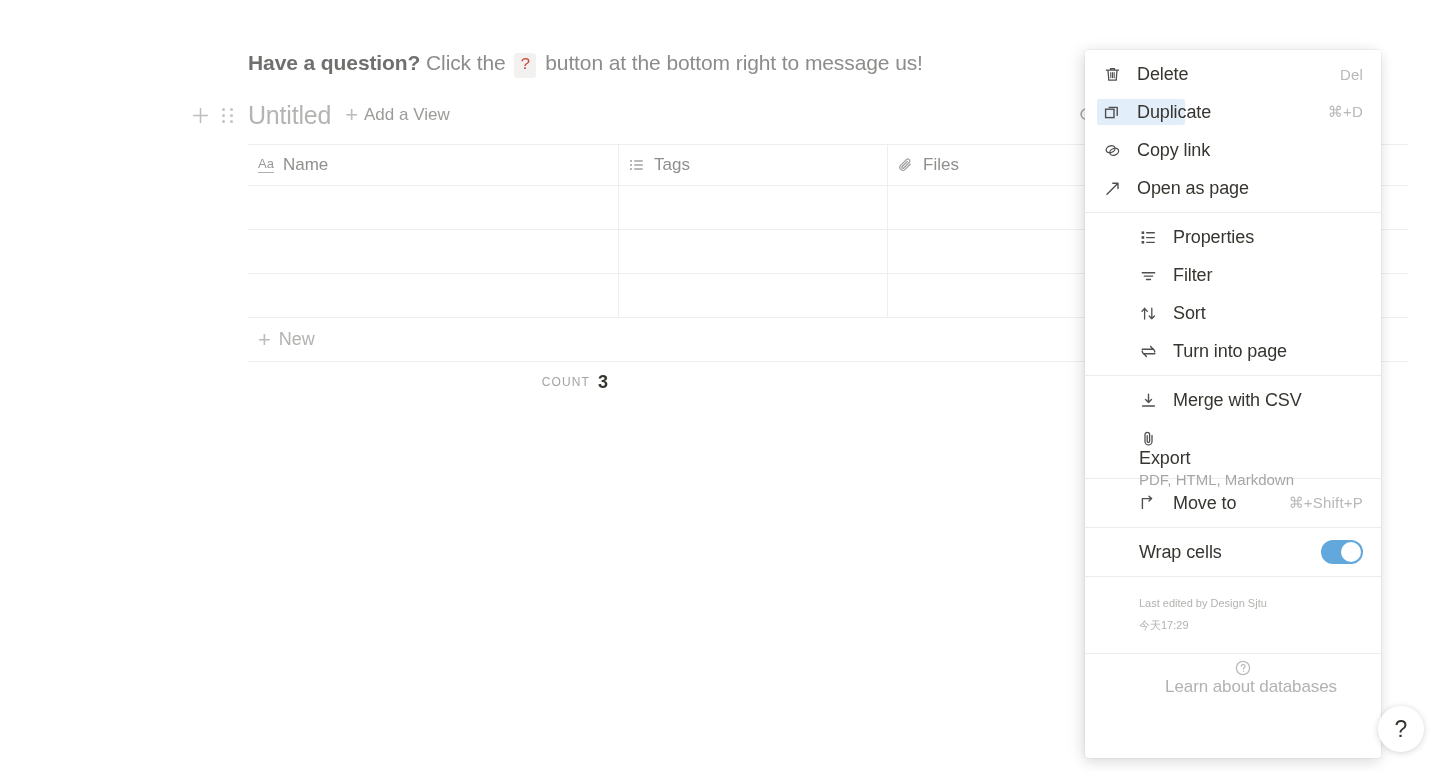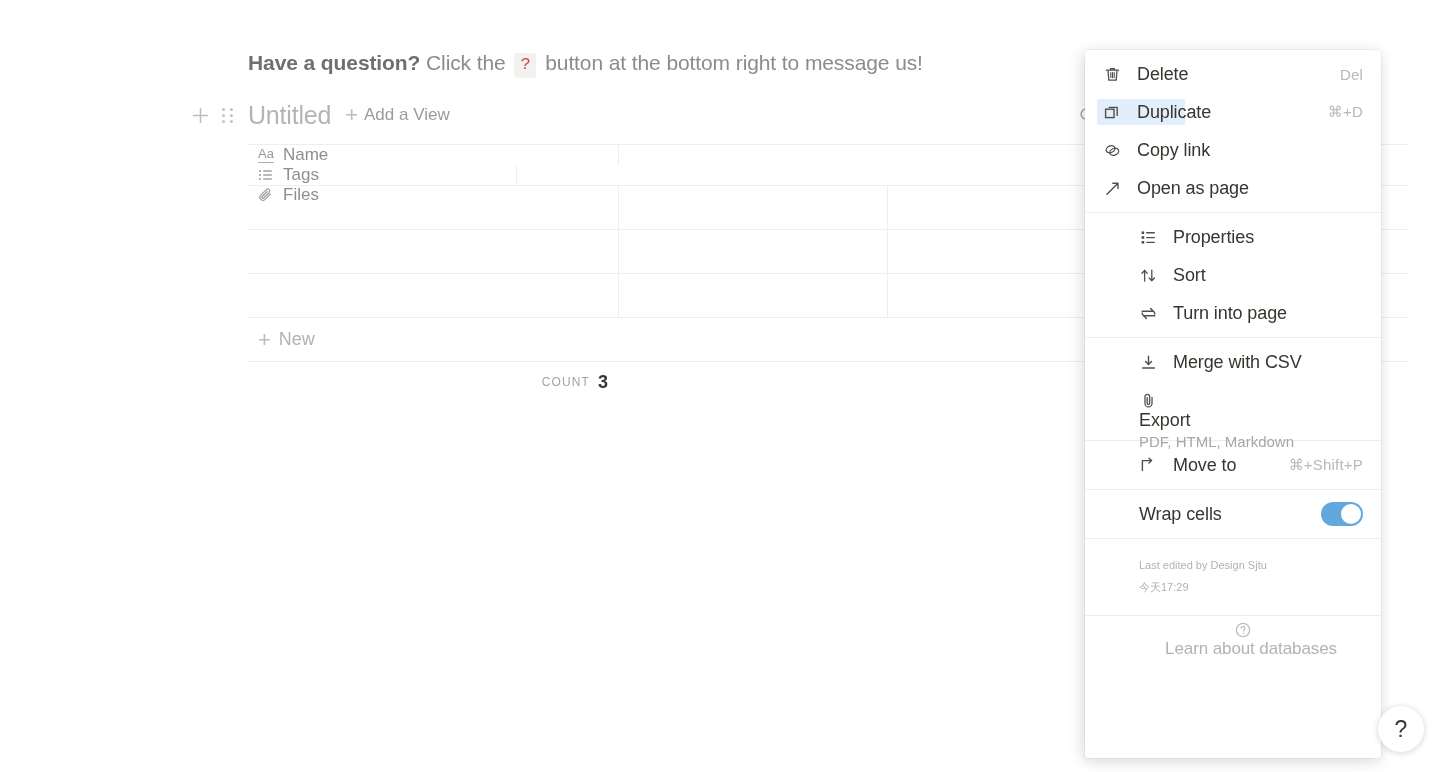--- a/index.html
+++ b/index.html
@@ -55,21 +55,21 @@
     margin-left: auto; display: flex; align-items: center; gap: 14px;
     padding-right: 86px;
   }
   .search-btn { display: flex; align-items: center; gap: 8px; font-size: 18px; color: #9b9b99; }
   .dots-btn { display: flex; gap: 4px; align-items: center; }
   .dots-btn i { width: 5px; height: 5px; border-radius: 50%; background: #b9b9b7; display: block; }
 
   
   .table { position: absolute; left: 248px; top: 144px; width: 1160px; }
   .trow { display: flex; height: 44px; border-bottom: 1px solid #eeeeec; }
-  .trow.header { height: 42px; border-top: 1px solid #eeeeec; flex-direction: column; }
+  .trow.header { height: 42px; border-top: 1px solid #eeeeec; }
   .tcell {
     display: flex; align-items: center; padding: 0 10px;
     border-right: 1px solid #eeeeec; flex: none;
   }
   .tcell.c1 { width: 371px; }
   .tcell.c2 { width: 269px; }
   .tcell.c3 { width: 520px; border-right: none; }
   .col-head { display: flex; align-items: center; gap: 9px; font-size: 17px; color: #8f8f8d; }
   .aa-icon {
     font-size: 13px; color: #99999a; border-bottom: 1.6px solid #b0b0ae;
@@ -322,20 +322,31 @@
           <rect x="7" y="8.9" width="9" height="1.3" rx=".65" fill="#4f4f4d"></rect>
           <rect x="2.6" y="13" width="2.6" height="2.6" fill="#4f4f4d"></rect>
           <rect x="7" y="13.7" width="9" height="1.3" rx=".65" fill="#4f4f4d"></rect>
         </svg>
       </span>
       <span class="m-lbl">Properties</span>
       <span class="m-key"></span>
     </div>
 
 
+    <div class="m-item">
+      <span class="m-ico">
+        <svg width="19" height="19" viewBox="0 0 19 19">
+          <rect x="2.6" y="6" width="13.8" height="1.4" rx=".7" fill="#4f4f4d"></rect>
+          <rect x="4.6" y="9.4" width="9.8" height="1.4" rx=".7" fill="#4f4f4d"></rect>
+          <rect x="6.8" y="12.8" width="5.4" height="1.4" rx=".7" fill="#4f4f4d"></rect>
+        </svg>
+      </span>
+      <span class="m-lbl">Filter</span>
+      <span class="m-key"></span>
+    </div>
 
     <div class="m-item">
       <span class="m-ico">
         <svg width="19" height="19" viewBox="0 0 19 19" fill="none">
           <path d="M5.6 15V4.4M5.6 4.4L3 7.2M5.6 4.4l2.6 2.8" stroke="#4f4f4d" stroke-width="1.3" stroke-linecap="round" stroke-linejoin="round"></path>
           <path d="M12.8 4.2v10.6M12.8 14.8l2.6-2.8M12.8 14.8l-2.6-2.8" stroke="#4f4f4d" stroke-width="1.3" stroke-linecap="round" stroke-linejoin="round"></path>
         </svg>
       </span>
       <span class="m-lbl">Sort</span>
       <span class="m-key"></span>

